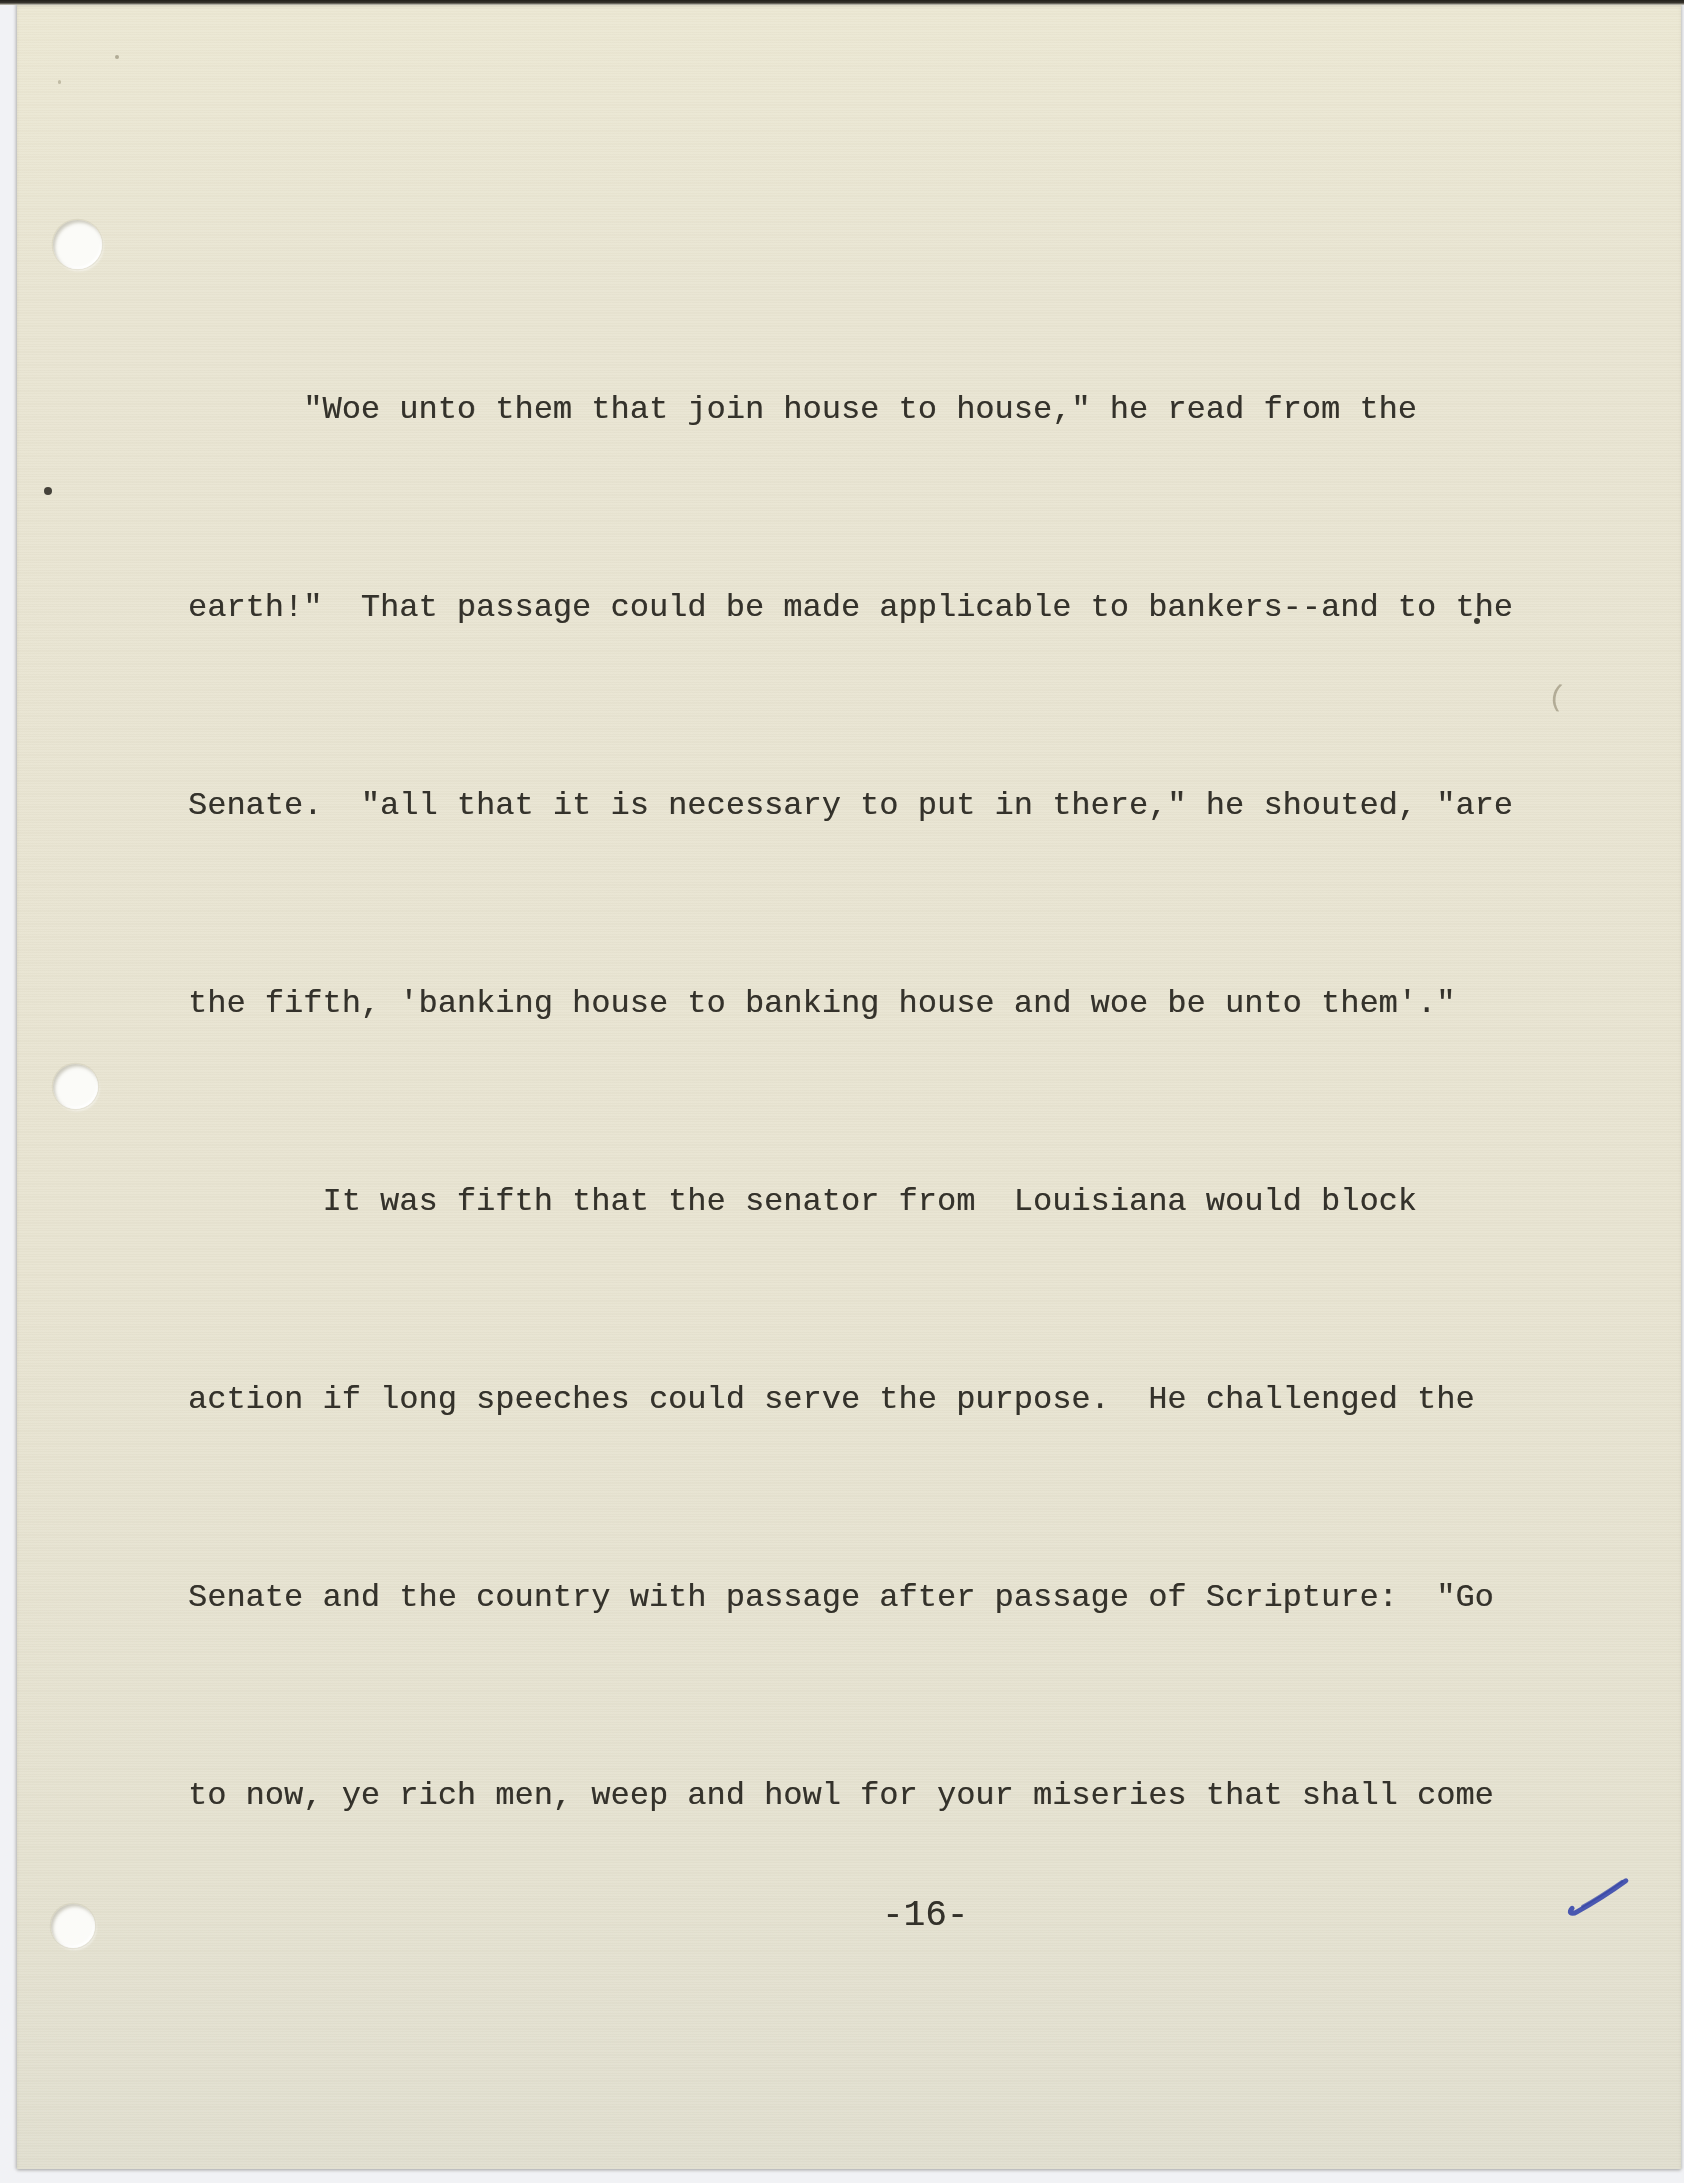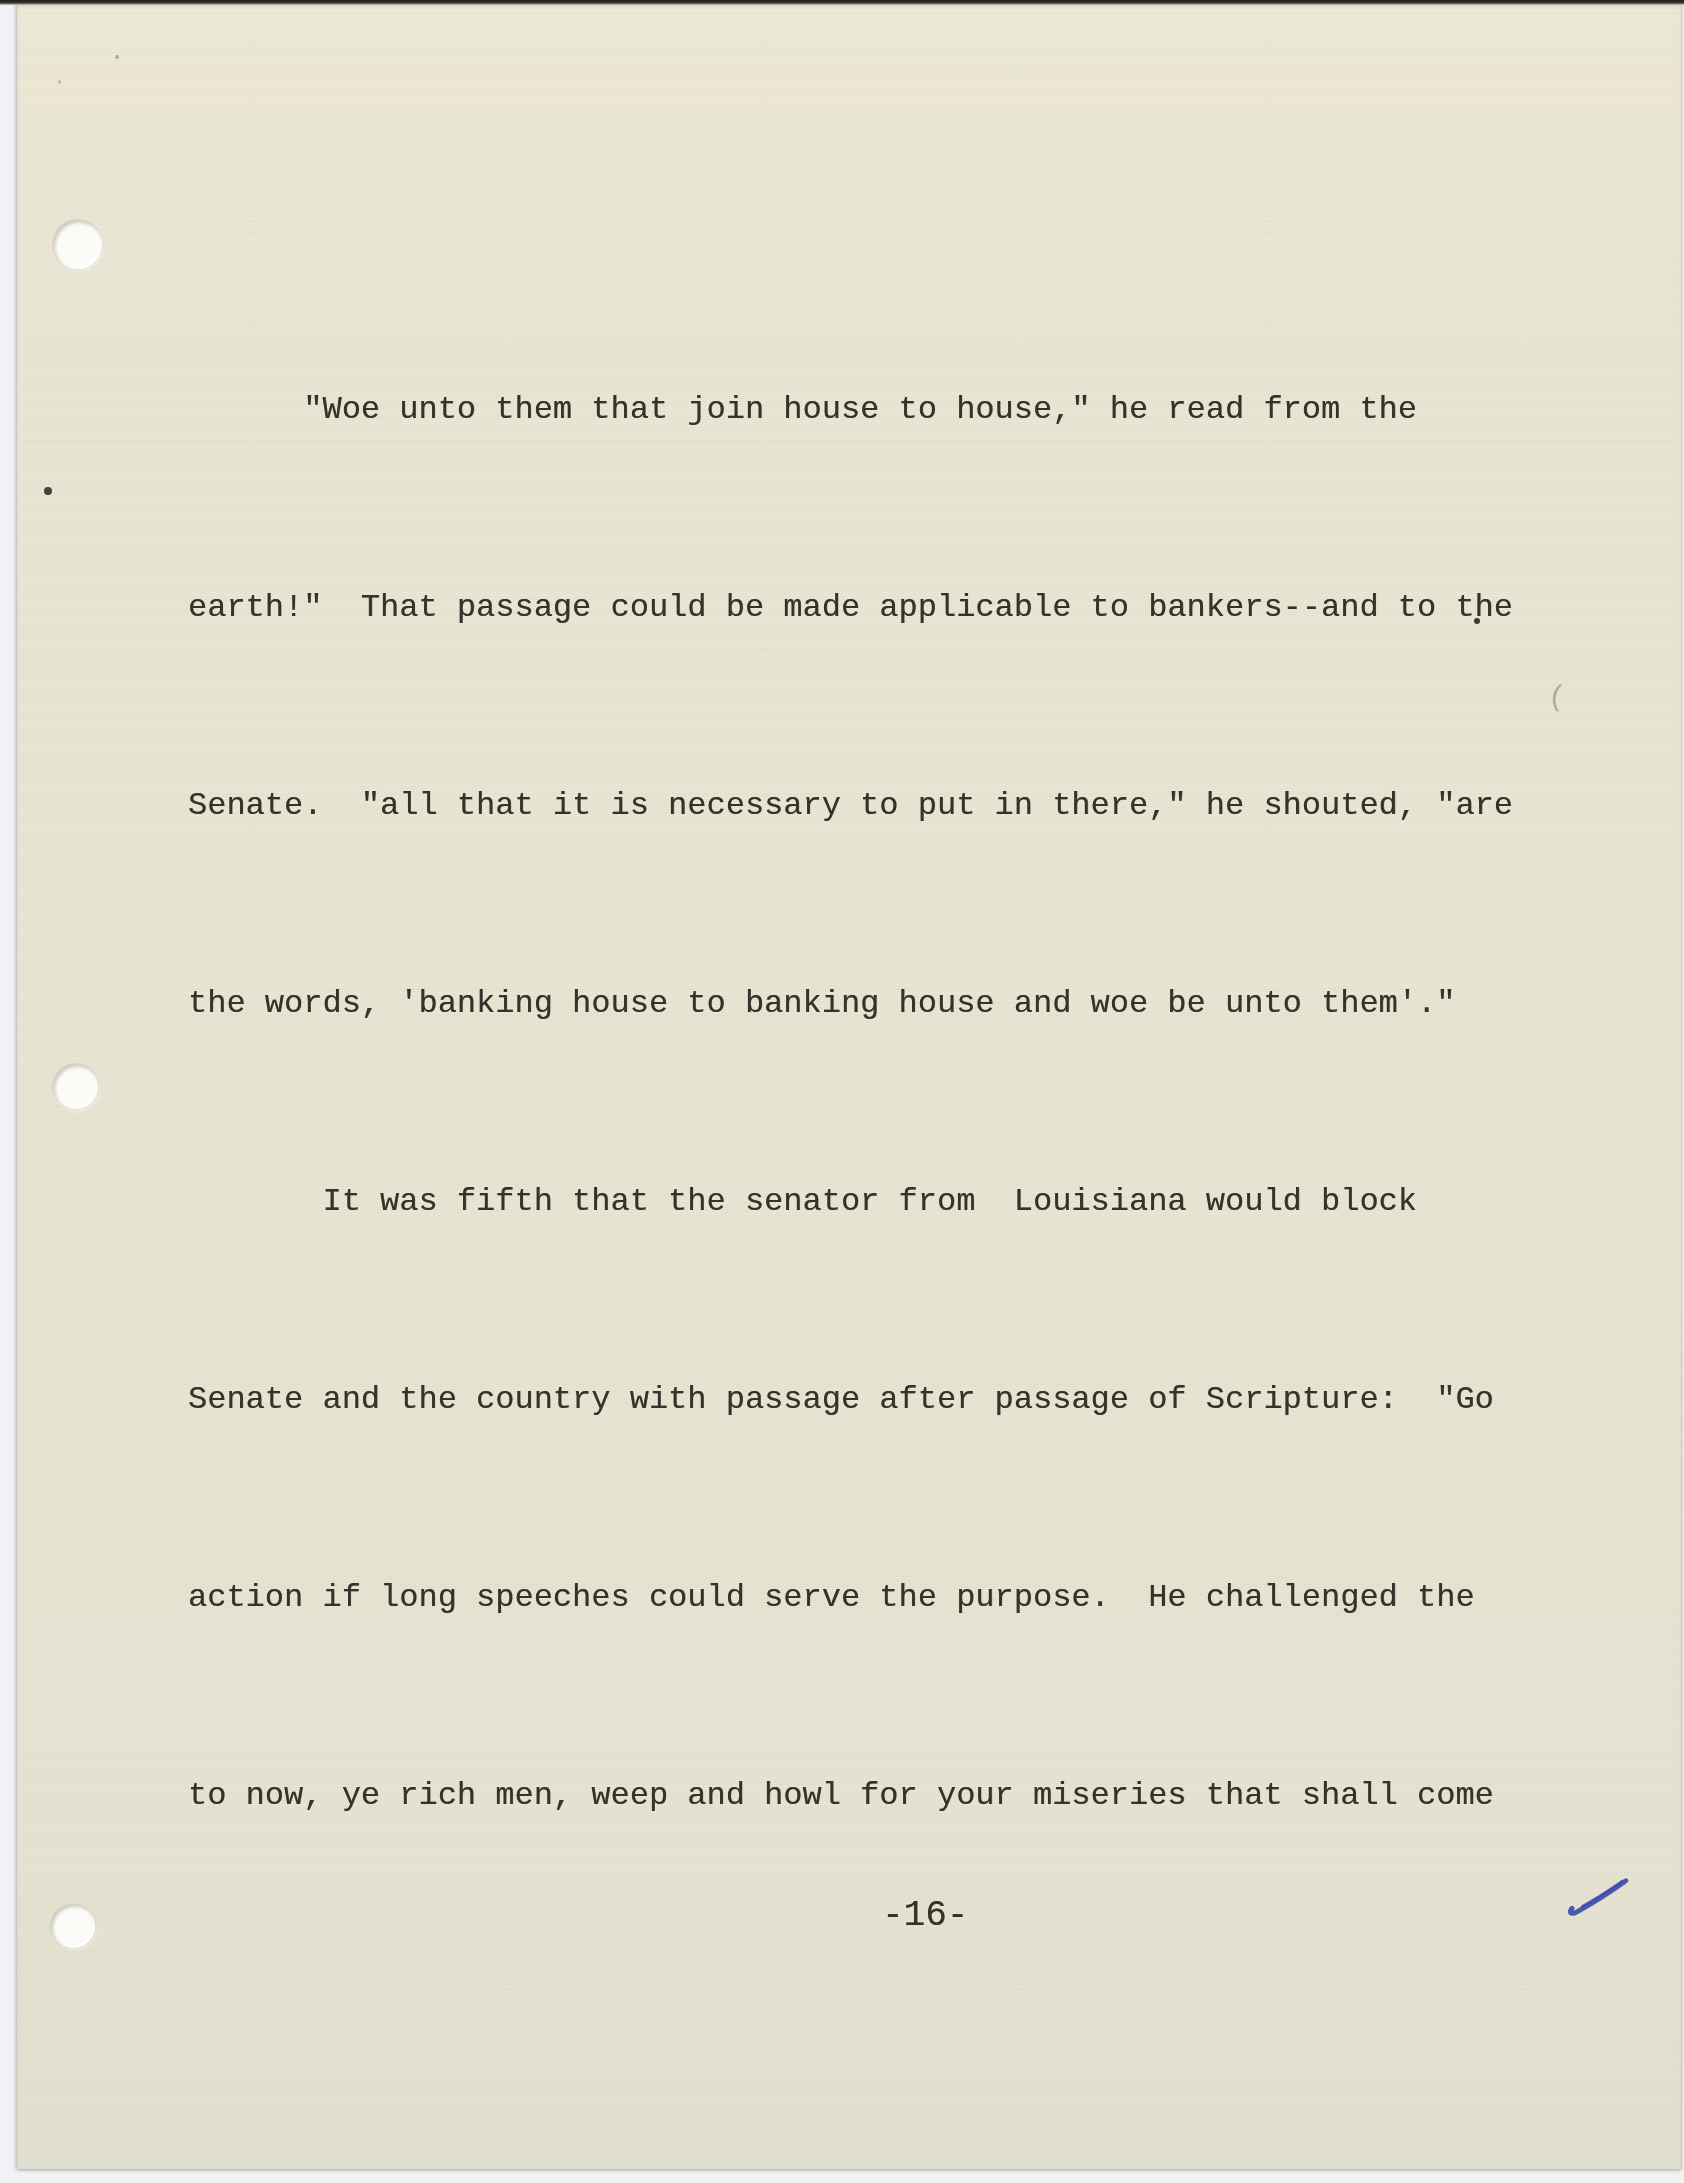--- a/index.html
+++ b/index.html
@@ -119,24 +119,24 @@
   <div class="paper">
 
     <div class="hole hole-1"></div>
     <div class="hole hole-2"></div>
     <div class="hole hole-3"></div>
 
     <div class="typed-block">
       <div class="typed-line">      "Woe unto them that join house to house," he read from the</div>
       <div class="typed-line">earth!"  That passage could be made applicable to bankers--and to the</div>
       <div class="typed-line">Senate.  "all that it is necessary to put in there," he shouted, "are</div>
-      <div class="typed-line">the words, 'banking house to banking house and woe be unto them'."</div>
+      <div class="typed-line">the fifth, 'banking house to banking house and woe be unto them'."</div>
       <div class="typed-line">       It was fifth that the senator from  Louisiana would block</div>
+      <div class="typed-line">action if long speeches could serve the purpose.  He challenged the</div>
       <div class="typed-line">Senate and the country with passage after passage of Scripture:  "Go</div>
-      <div class="typed-line">action if long speeches could serve the purpose.  He challenged the</div>
       <div class="typed-line">to now, ye rich men, weep and howl for your miseries that shall come</div>
       
       
       
       
       
       
       
       
       

